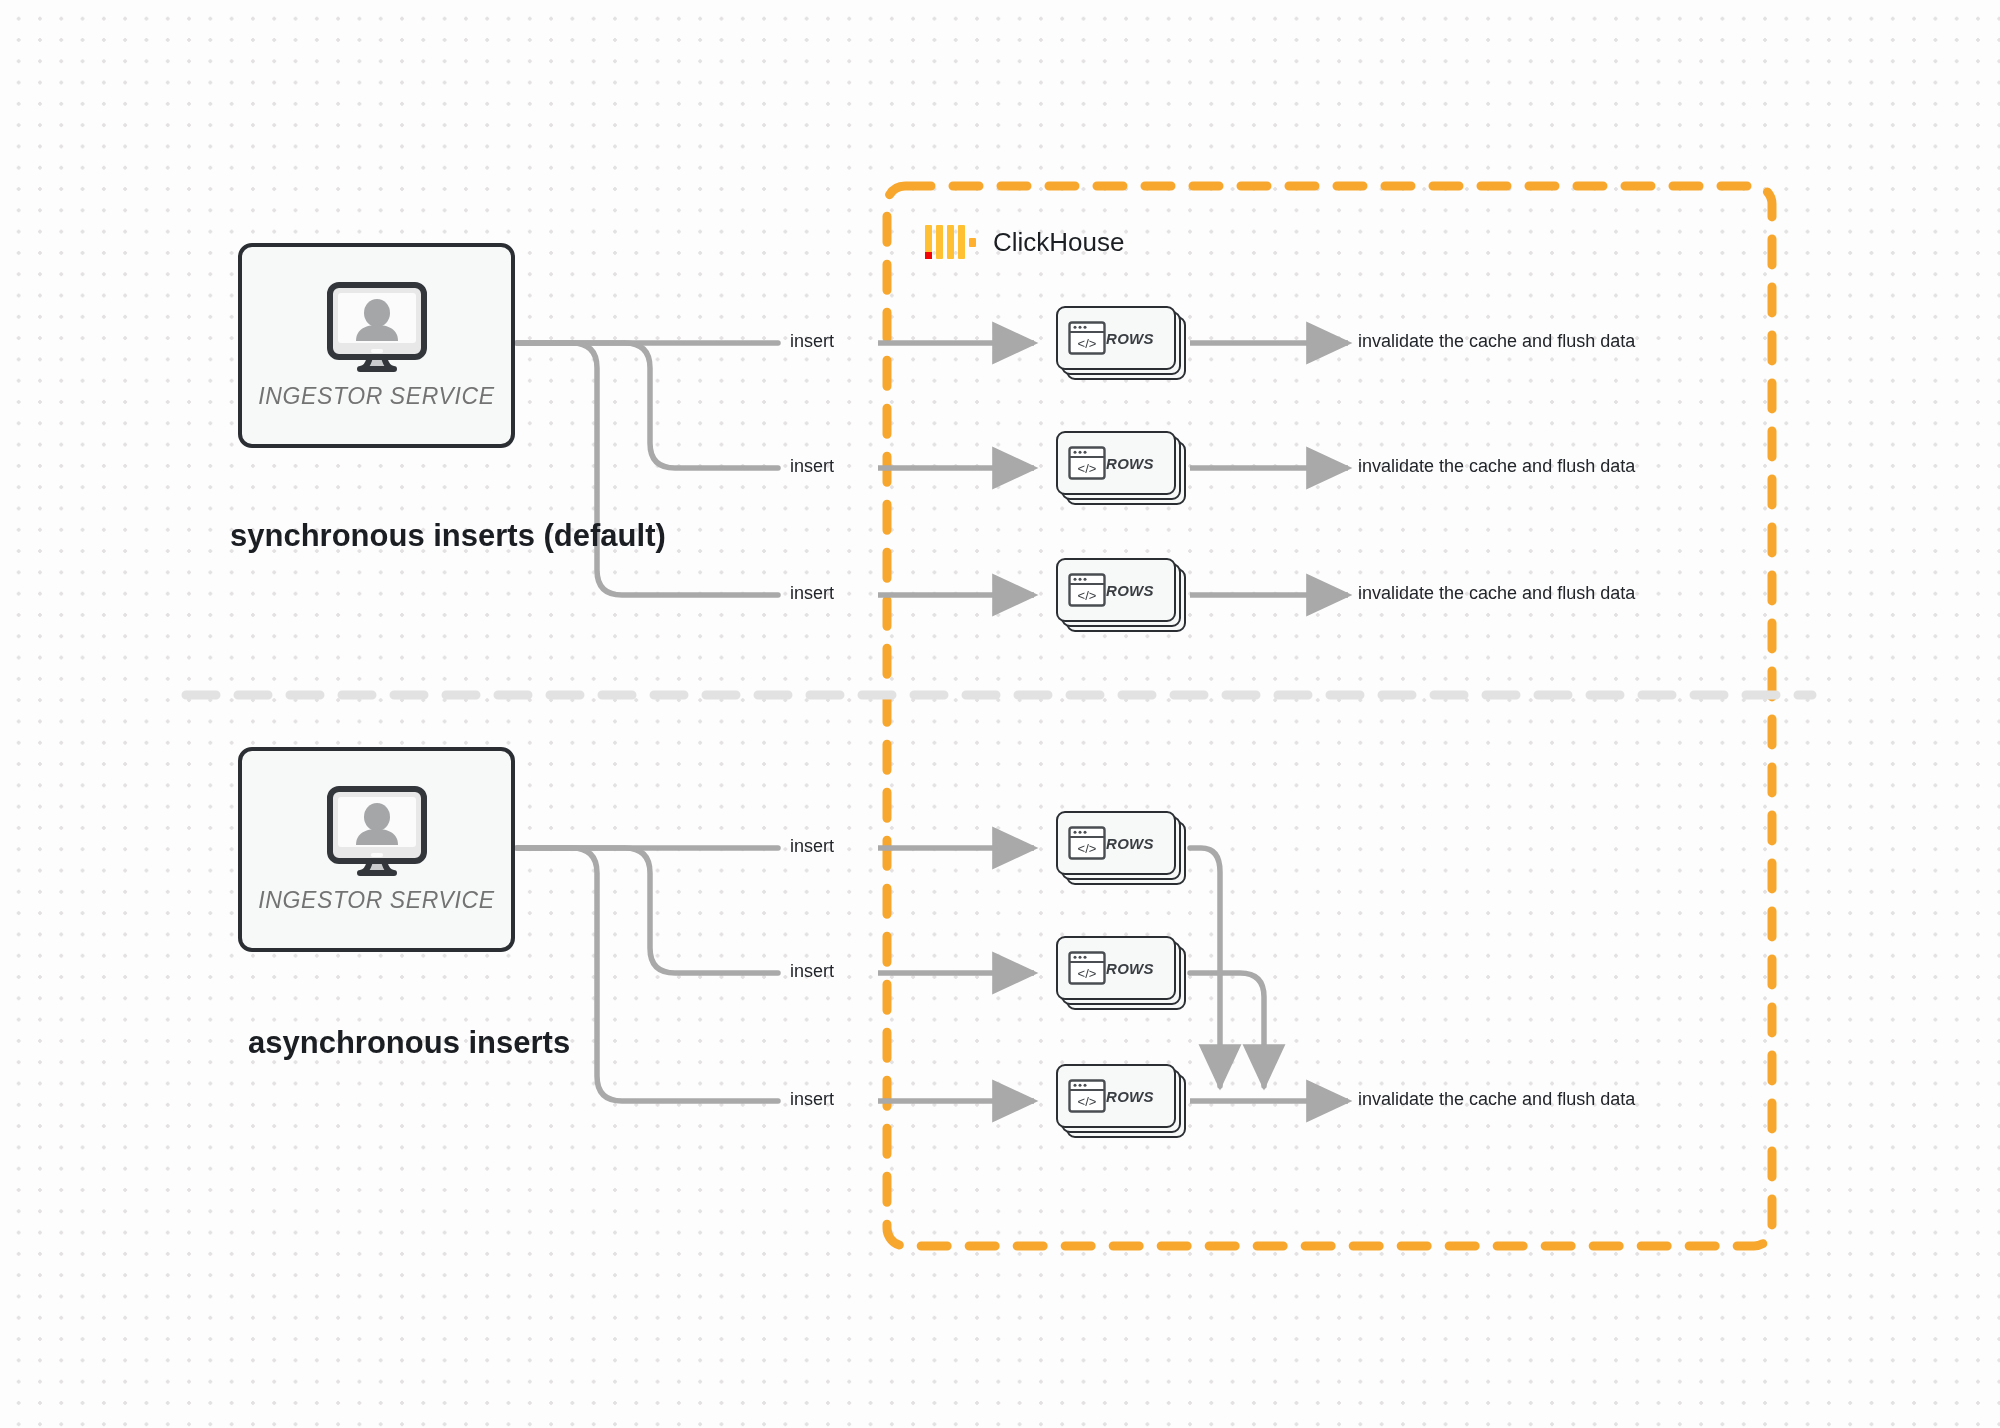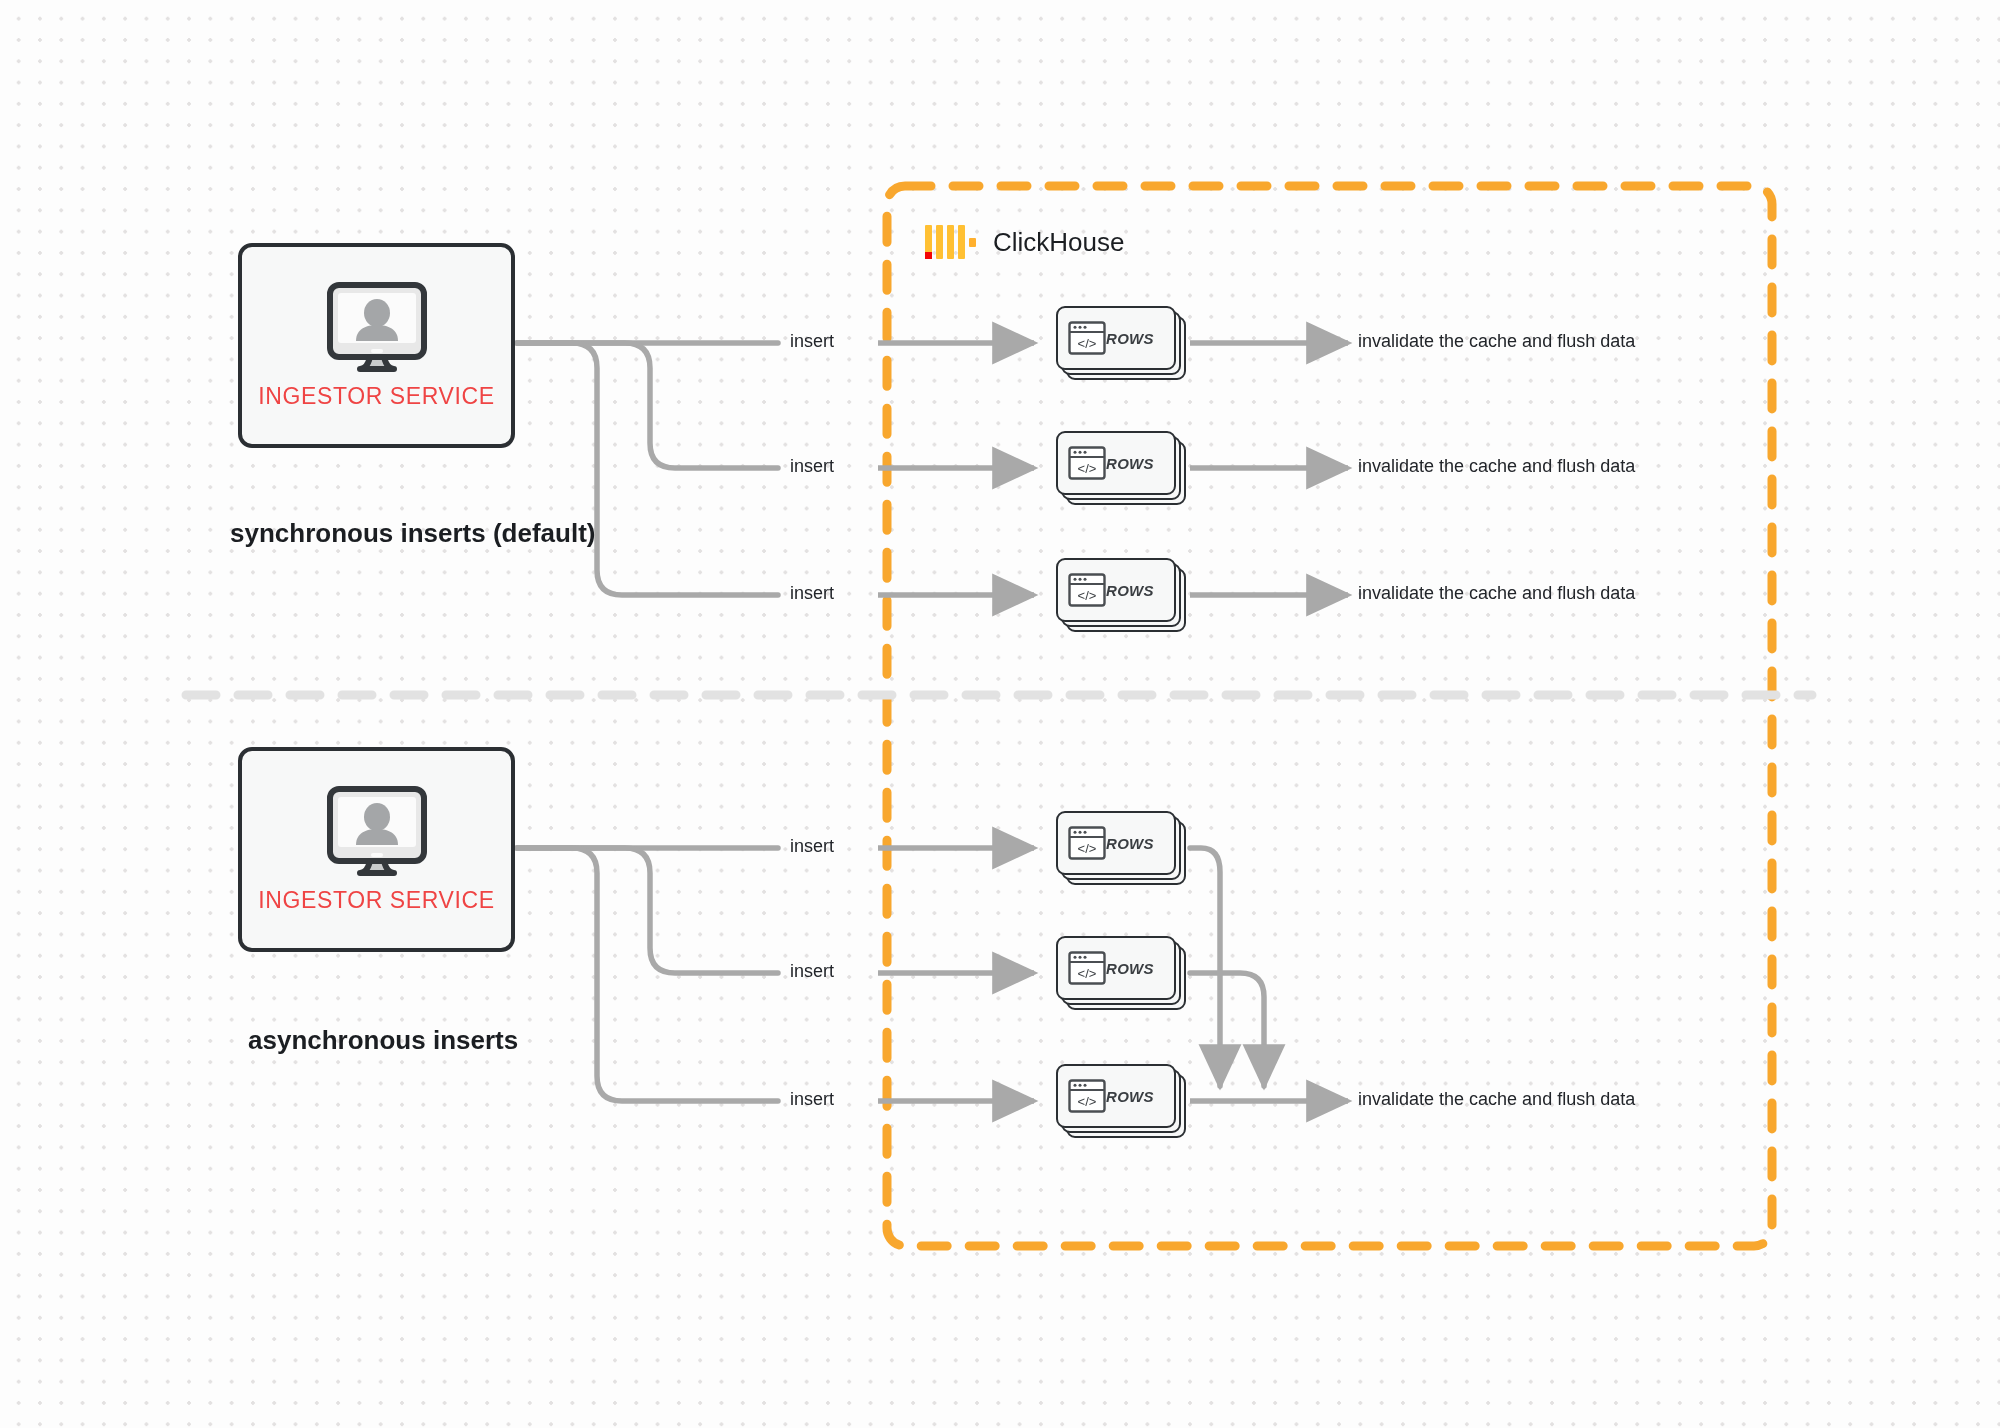--- a/index.html
+++ b/index.html
@@ -41,22 +41,23 @@
     justify-content: center;
   }
   .ingestor .monitor-wrap {
     width: 104px;
     height: 92px;
     margin-bottom: 10px;
   }
   .ingestor .label {
     font-size: 23px;
     letter-spacing: 0.6px;
-    color: #ef4444;
+    color: #737373;
     font-family: "Liberation Sans", sans-serif;
+    font-style: italic;
   }
 
   
   .rows-node {
     position: absolute;
     width: 130px;
     height: 74px;
   }
   .rows-node .sheet {
     position: absolute;
@@ -90,21 +91,21 @@
   
   .flow-label {
     position: absolute;
     font-size: 18px;
     color: #22252a;
     white-space: nowrap;
     line-height: 1;
   }
   .caption {
     position: absolute;
-    font-size: 26px;
+    font-size: 31px;
     font-weight: bold;
     color: #1b1e22;
     white-space: nowrap;
     line-height: 1;
   }
 
   
   .ch-brand {
     position: absolute;
     display: flex;

